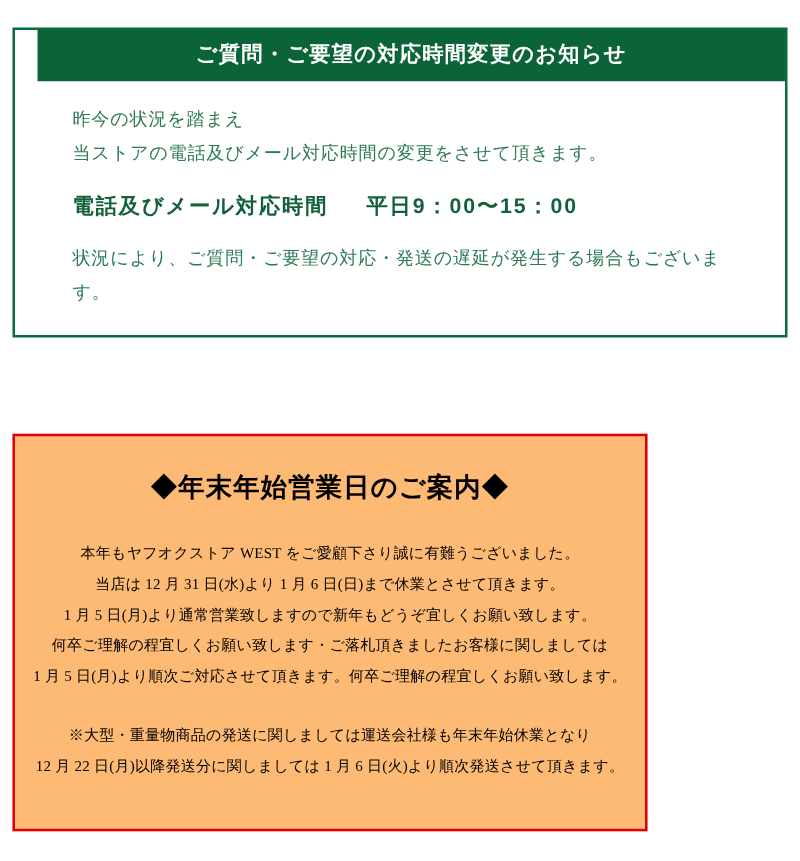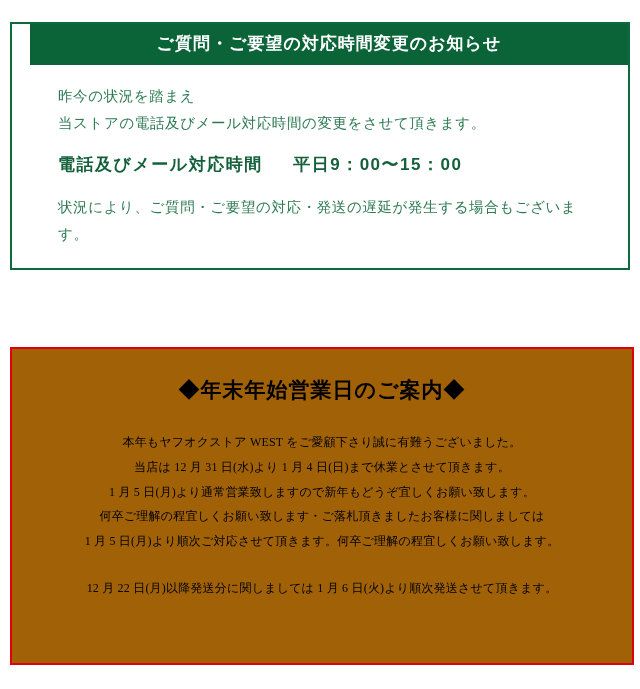--- a/index.html
+++ b/index.html
@@ -65,25 +65,25 @@
     letter-spacing: 0.3px;
     line-height: 1.8;
     margin-top: 14px;
   }
 
   
   .notice-red {
     position: absolute;
     left: 10px;
     top: 347px;
-    width: 624px;
+    width: 508px;
     height: 318px;
     box-sizing: border-box;
     border: 2px solid #e0000f;
-    background: #a16207;
+    background: #fdba74;
   }
   .notice-red__title {
     text-align: center;
     font-family: "Liberation Serif", serif;
     font-size: 21px;
     font-weight: bold;
     color: #000;
     letter-spacing: 1px;
     margin: 27px 0 0 0;
   }
@@ -121,22 +121,23 @@
 
     <div class="gline">状況により、ご質問・ご要望の対応・発送の遅延が発生する場合もございます。</div>
 
   </div>
 </section>
 
 <section class="notice-red">
   <h2 class="notice-red__title">◆年末年始営業日のご案内◆</h2>
   <div class="notice-red__body">
     <div class="rline">本年もヤフオクストア WEST をご愛顧下さり誠に有難うございました。</div>
-    <div class="rline">当店は 12 月 31 日(水)より 1 月 4 日(日)まで休業とさせて頂きます。</div>
+    <div class="rline">当店は 12 月 31 日(水)より 1 月 6 日(日)まで休業とさせて頂きます。</div>
     <div class="rline">1 月 5 日(月)より通常営業致しますので新年もどうぞ宜しくお願い致します。</div>
     <div class="rline">何卒ご理解の程宜しくお願い致します・ご落札頂きましたお客様に関しましては</div>
     <div class="rline">1 月 5 日(月)より順次ご対応させて頂きます。何卒ご理解の程宜しくお願い致します。</div>
 
     <div class="rgroup-2">
+      <div class="rline">※大型・重量物商品の発送に関しましては運送会社様も年末年始休業となり</div>
       <div class="rline">12 月 22 日(月)以降発送分に関しましては 1 月 6 日(火)より順次発送させて頂きます。</div>
     </div>
   </div>
 </section>
 
 </body></html>

